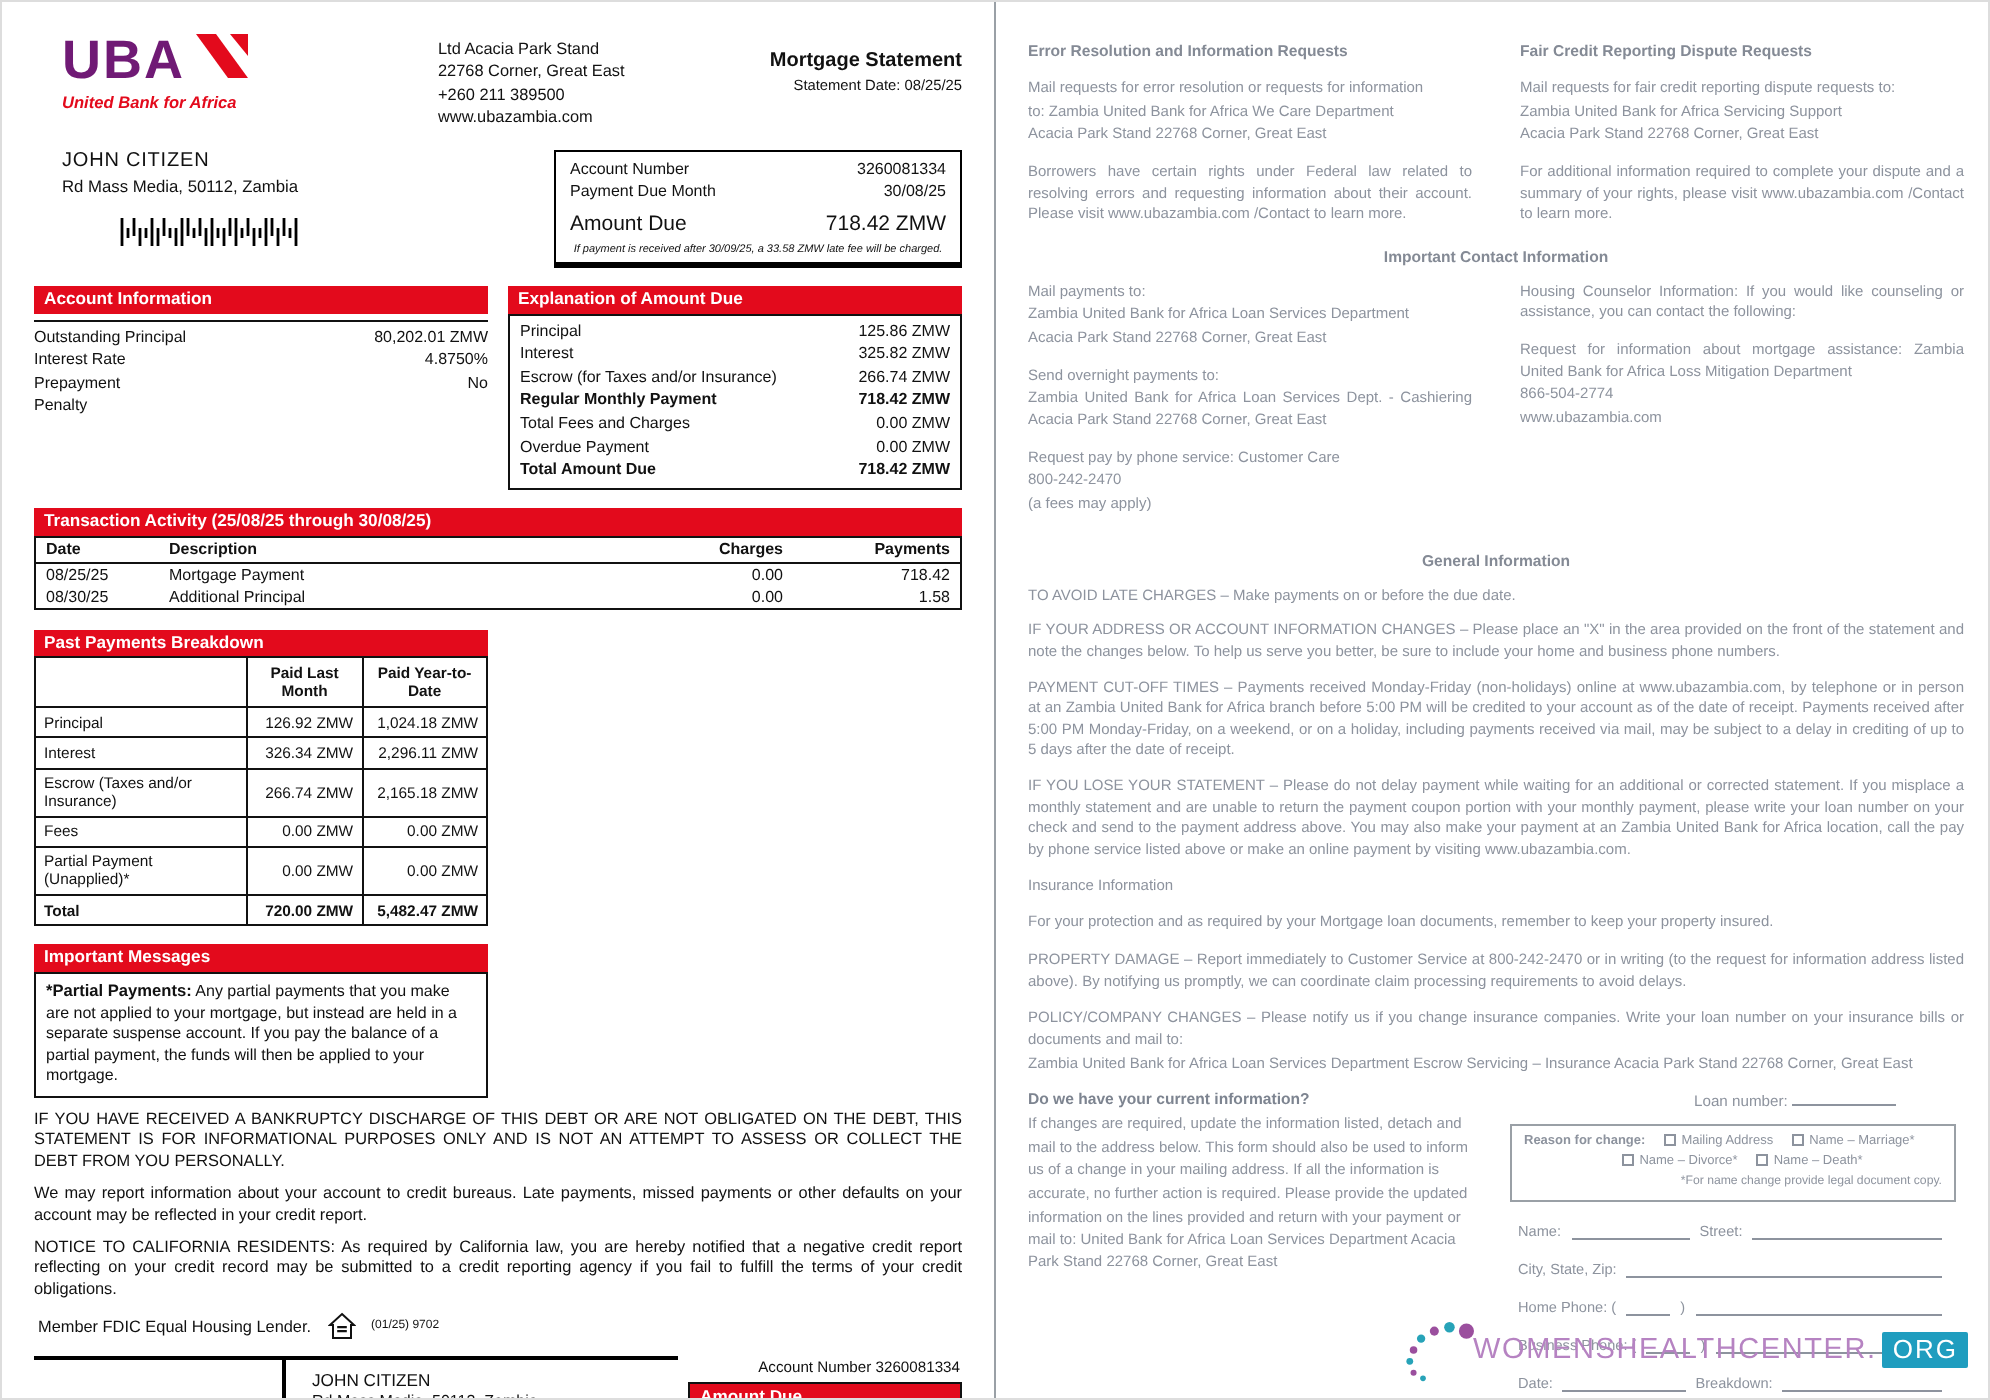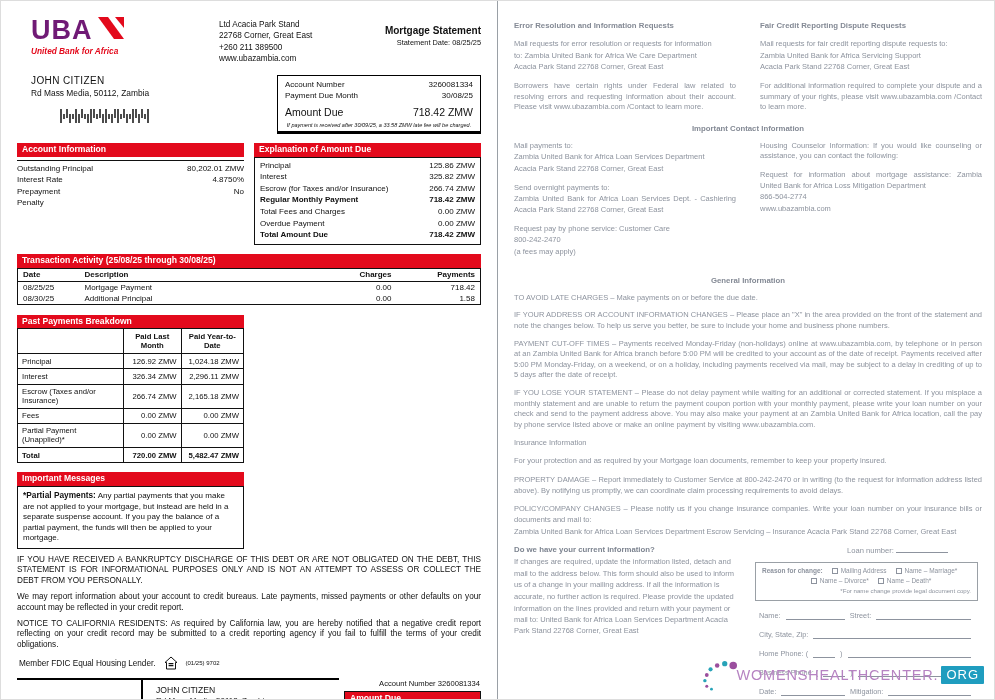--- a/index.html
+++ b/index.html
@@ -417,21 +417,21 @@
         </div>
         <div class="frow">
           <span class="fl">Business Phone: (</span>
             <span class="fu fu-fix"></span>
           <span class="fl">)</span>
             <span class="fu"></span>
         </div>
         <div class="frow">
           <span class="fl">Date:</span>
             <span class="fu"></span>
-          <span class="fl">Mitigation:</span>
+          <span class="fl">Breakdown:</span>
             <span class="fu" style="flex:1.3;"></span>
         </div>
       </div>
     </div>
 
     <div class="whc">
       <svg class="whc-dots" width="42" height="34" viewBox="0 0 44 36">
         <circle cx="36" cy="8" r="4" fill="#9b4f9e"></circle>
         <circle cx="27" cy="6" r="2.8" fill="#27a3b8"></circle>
         <circle cx="19" cy="8" r="2.4" fill="#9b4f9e"></circle>

